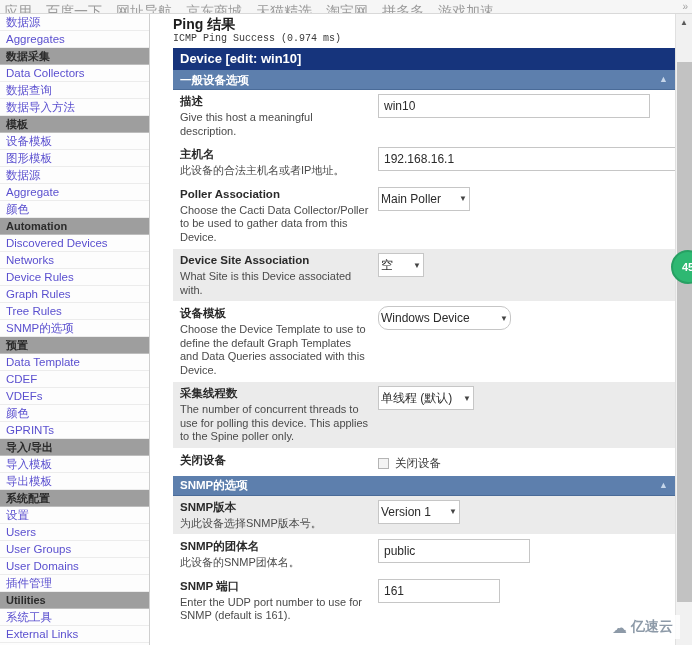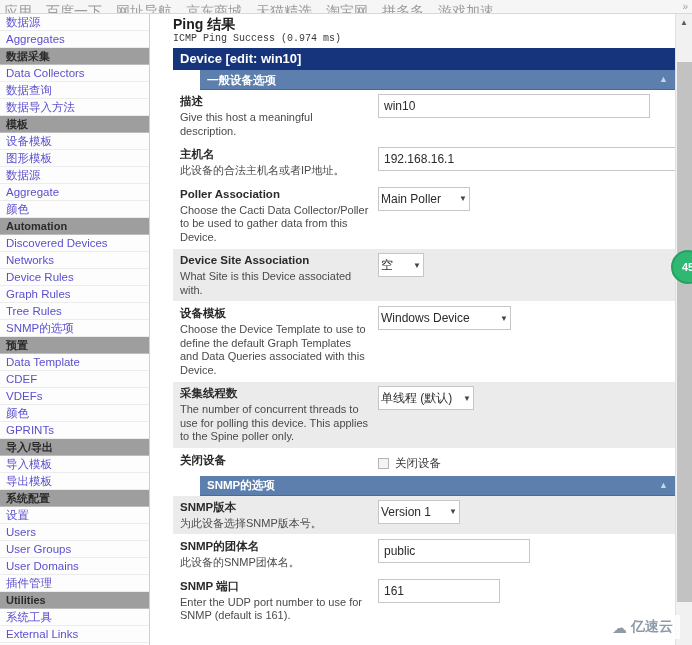--- a/index.html
+++ b/index.html
@@ -143,21 +143,20 @@
     font-size: 11.5px;
     padding: 3px 7px;
     line-height: 14px;
     height: 20px;
     margin-right: 17px;
     border-bottom: 1px solid #4a6b98;
     display: flex;
     align-items: center;
     justify-content: space-between;
     cursor: pointer;
-    margin-left: 27px;
   }
   .collapse-icon {
     font-size: 9px;
     color: #c6d6ea;
     line-height: 1;
   }
 
   .frow {
     display: flex;
     margin-right: 17px;
@@ -210,21 +209,21 @@
     background: #fff;
     font-size: 12px;
     color: #2b2b2b;
     padding: 3px 2px;
     height: 24px;
     cursor: pointer;
   }
   .sel .caret { font-size: 8px; color: #444; }
   .sel-poller { width: 92px; }
   .sel-site   { width: 46px; }
-  .sel-tmpl   { width: 133px; }
+  .sel-tmpl   { width: 133px; border-radius: 10px; }
   .sel-thread { width: 96px; }
   .sel-ver    { width: 82px; }
 
   .cbwrap {
     display: flex;
     align-items: center;
     gap: 6px;
     padding-top: 3px;
   }
   .cbox {

